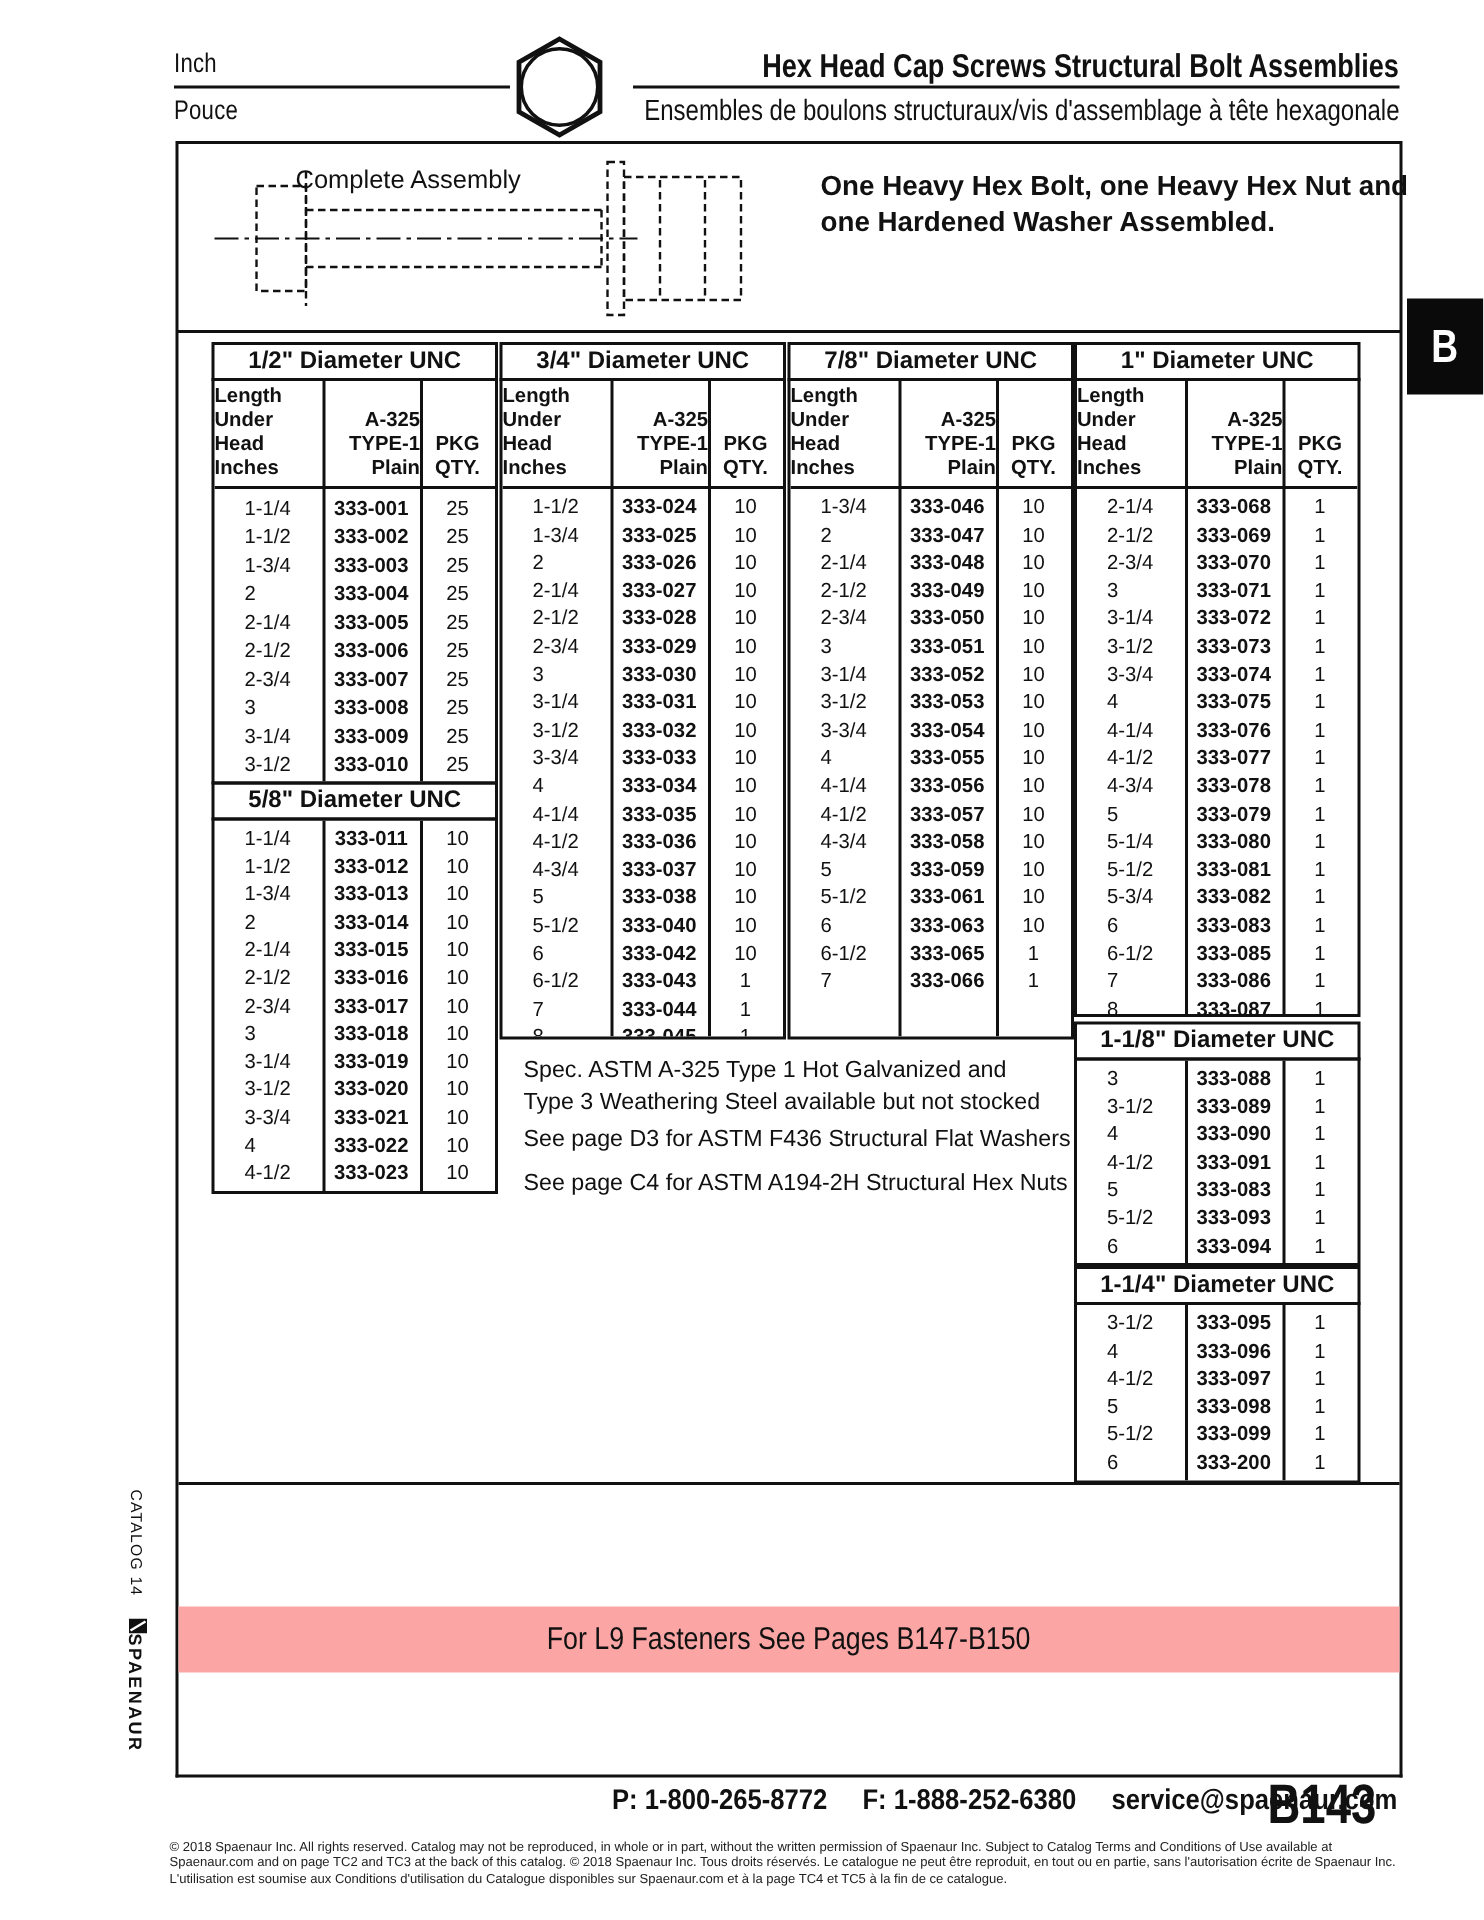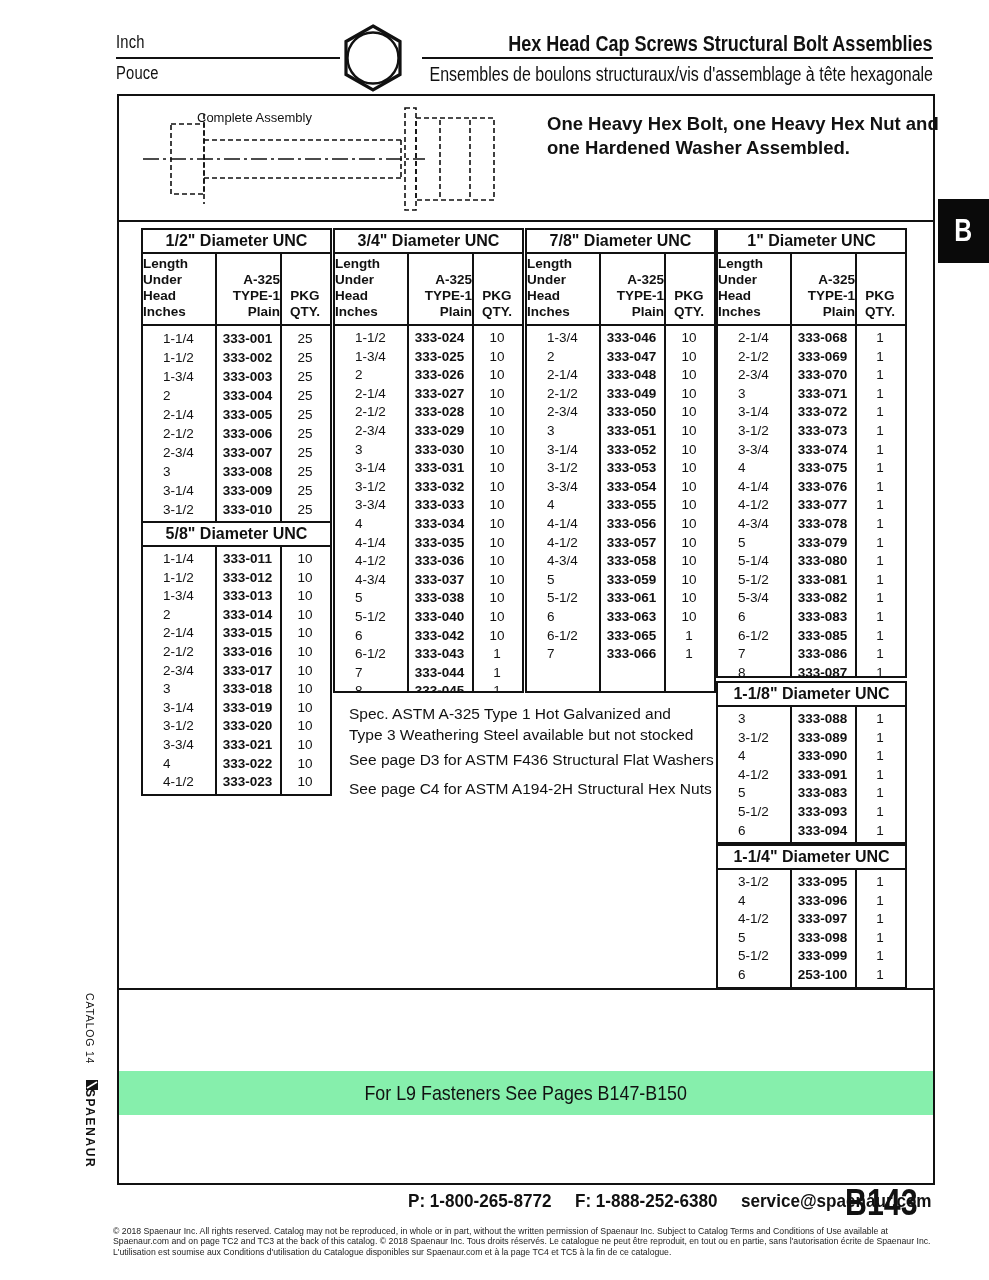--- a/index.html
+++ b/index.html
@@ -11,21 +11,21 @@
   #inch{left:116px;top:32px;}
   #pouce{left:116px;top:63px;}
   #inch-rule{position:absolute;left:116px;top:57px;width:224px;height:2px;background:#111;}
   #hex-icon{position:absolute;left:341px;top:24px;}
   #title-en{position:absolute;right:56px;top:31px;font-size:22px;font-weight:bold;white-space:nowrap;transform:scaleX(.82);transform-origin:right center;}
   #title-rule{position:absolute;left:422px;top:57px;width:511px;height:2px;background:#111;}
   #title-fr{position:absolute;right:56px;top:63px;font-size:19.5px;white-space:nowrap;transform:scaleX(.82);transform-origin:right center;}
 
   
   #assembly-box{position:absolute;left:117px;top:94px;width:814px;height:124px;border:2px solid #111;}
-  #assembly-label{position:absolute;left:78px;top:14px;font-size:13px;}
+  #assembly-label{position:absolute;left:78px;top:14px;font-size:17px;}
   #assembly-svg{position:absolute;left:18px;top:8px;}
   #assembly-text{position:absolute;left:428px;top:16px;width:395px;}
   #assembly-desc{font-size:18.5px;font-weight:bold;line-height:24px;}
   #assembly-spec{font-size:17px;margin-top:9px;}
 
   
   #tab-b{position:absolute;left:938px;top:199px;width:51px;height:64px;background:#0a0a0a;color:#fff;
          display:flex;align-items:center;justify-content:center;font-size:31px;font-weight:bold;transform-origin:center;}
   #tab-b span{transform:scaleX(.8);}
 
@@ -52,21 +52,21 @@
   .c-qty{text-align:center;}
 
   
   .note{position:absolute;left:230px;font-size:15.5px;line-height:21px;white-space:pre-line;}
   #note-0{top:481px;}
   #note-1{top:527px;}
   #note-2{top:556px;}
 
   #mid-rule{position:absolute;left:0;top:766px;width:100%;height:2px;background:#111;}
 
-  #banner{position:absolute;left:0;top:849px;width:100%;height:44px;background:#86efac;
+  #banner{position:absolute;left:0;top:849px;width:100%;height:44px;background:#fca5a5;
           text-align:center;line-height:44px;font-size:21px;}
   #banner span{display:inline-block;transform:scaleX(.85);}
 
   
   .vert{writing-mode:vertical-rl;}
   #sidebar-catalog{position:absolute;left:84px;top:993px;font-size:10.5px;letter-spacing:.8px;}
   #sidebar-logo{position:absolute;left:86px;top:1076px;}
   #sidebar-brand{position:absolute;left:83px;top:1089px;font-size:12px;font-weight:bold;letter-spacing:1.6px;}
 
   
@@ -782,21 +782,21 @@
             </div>
 
             <div class="trow">
               <div class="c-len">5-1/2</div>
               <div class="c-part">333-099</div>
               <div class="c-qty">1</div>
             </div>
 
             <div class="trow">
               <div class="c-len">6</div>
-              <div class="c-part">253-100</div>
+              <div class="c-part">333-200</div>
               <div class="c-qty">1</div>
             </div>
           </div>
       </div>
     </div>
 
     <div id="note-0" class="note">Spec. ASTM A-325 Type 1 Hot Galvanized and
 Type 3 Weathering Steel available but not stocked</div>
     <div id="note-1" class="note">See page D3 for ASTM F436 Structural Flat Washers</div>
     <div id="note-2" class="note">See page C4 for ASTM A194-2H Structural Hex Nuts</div>

